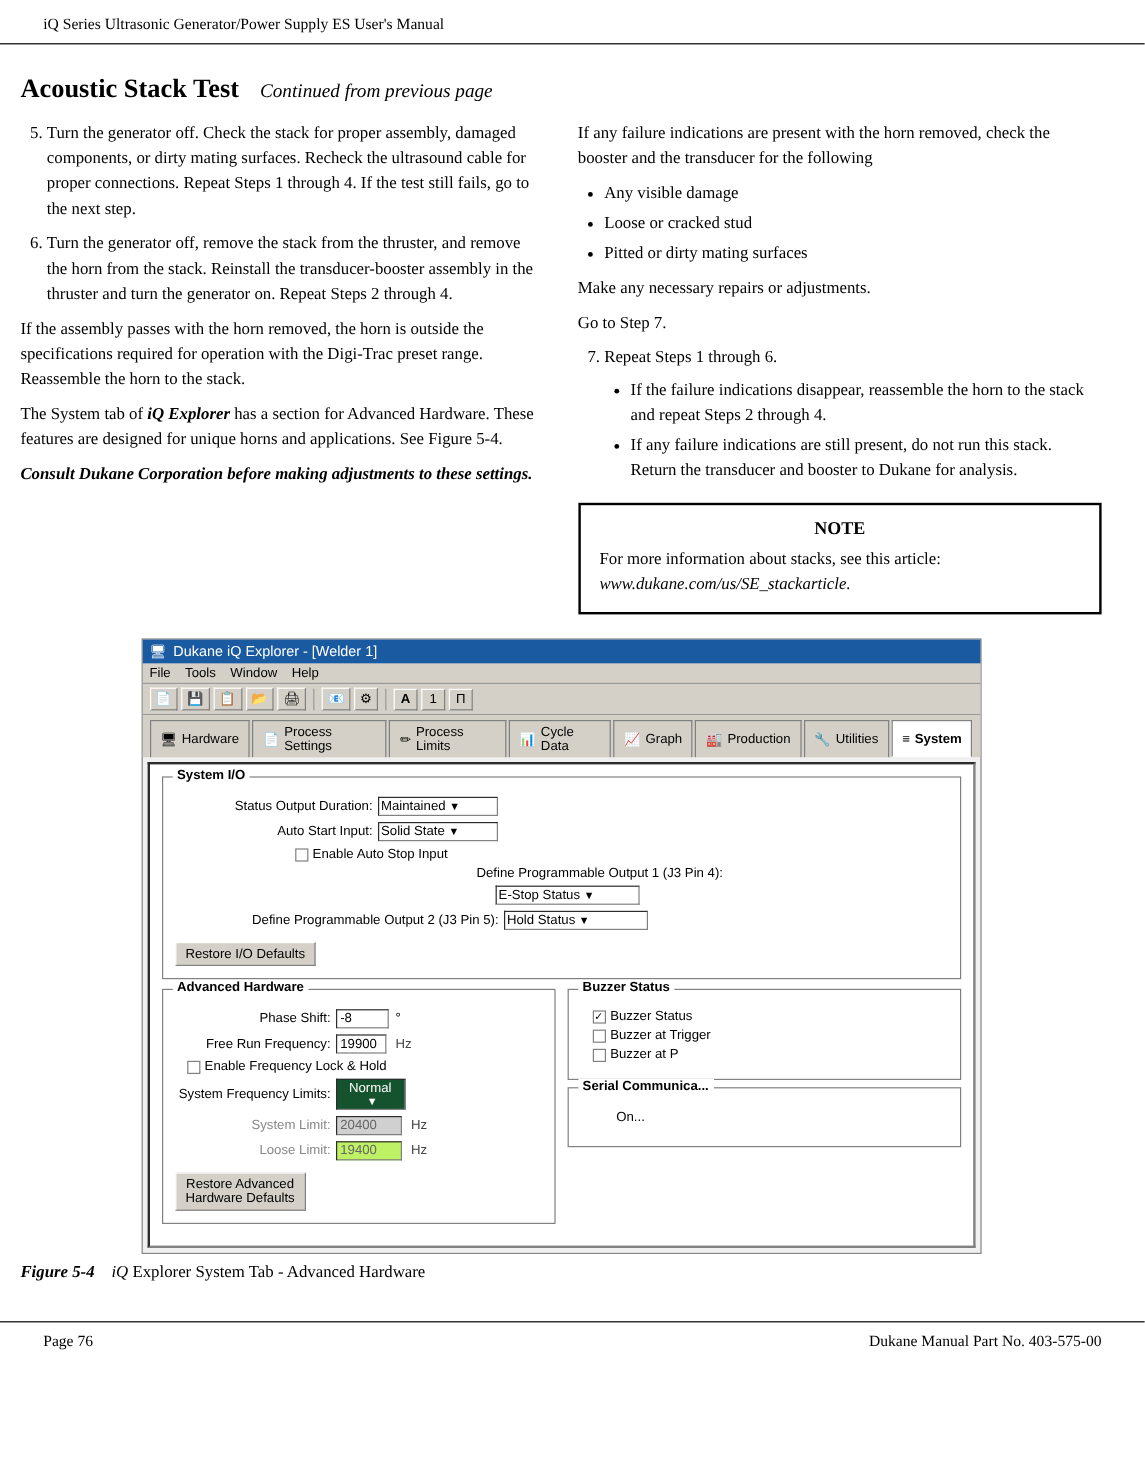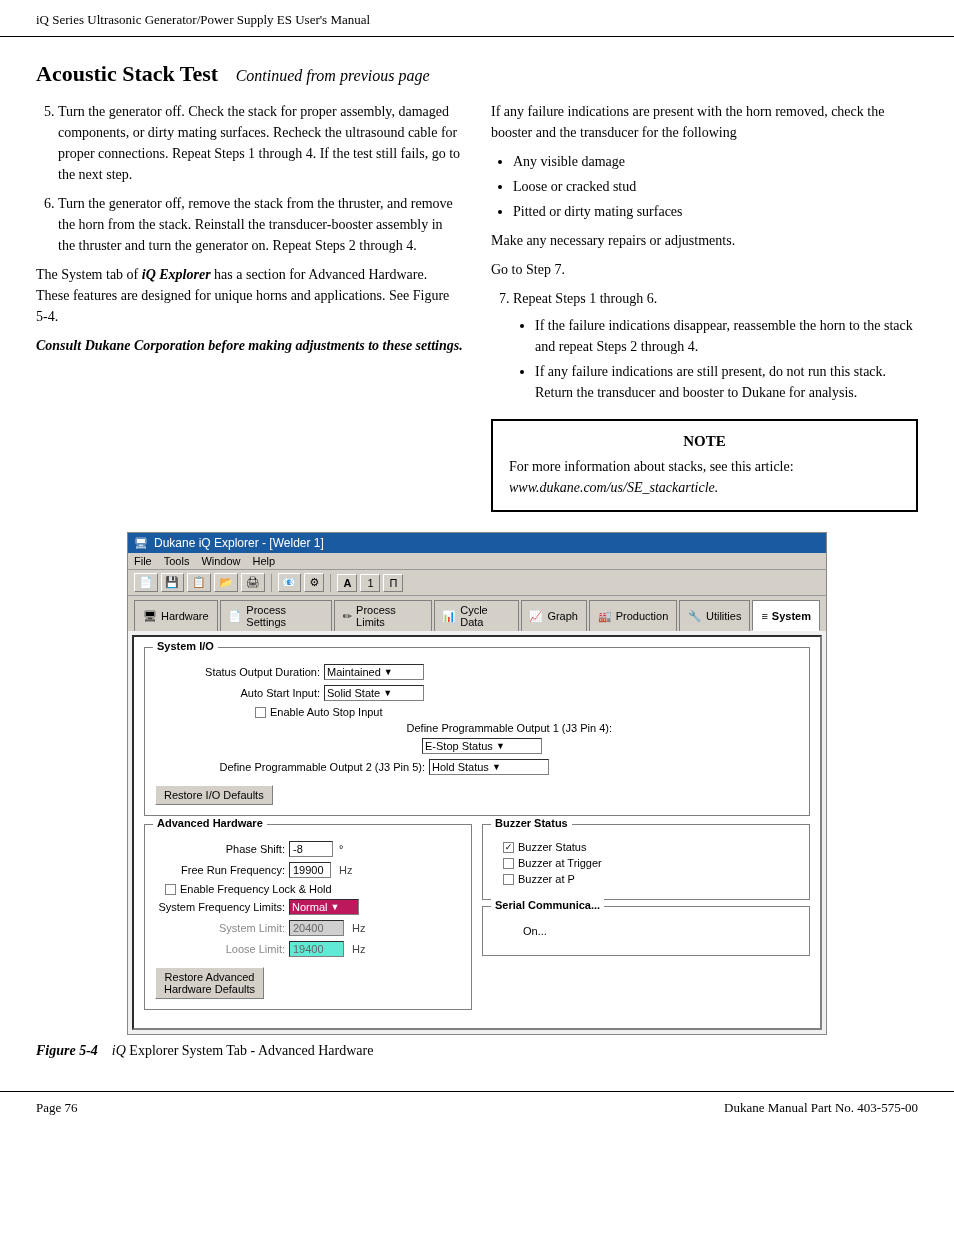--- a/index.html
+++ b/index.html
@@ -16,21 +16,21 @@
     .page-header {
       padding: 12px 36px 8px 36px;
       border-bottom: 1.5px solid #000;
       font-size: 13px;
       font-style: italic;
     }
     .page-header span { font-style: normal; }
 
     
     .page-body {
-      padding: 24px 36px 16px 36px;
+      padding: 24px 36px 16px 17px;
     }
 
     
     .section-title {
       margin-bottom: 14px;
     }
     .section-title .bold-title {
       font-size: 22px;
       font-weight: bold;
     }
@@ -292,20 +292,21 @@
 
     <div class="col-left">
       <ol start="5">
         <li>
           <span>Turn the generator off. Check the stack for proper assembly, damaged components, or dirty mating surfaces. Recheck the ultrasound cable for proper connections. Repeat Steps 1 through 4. If the test still fails, go to the next step.</span>
         </li>
         <li>
           <span>Turn the generator off, remove the stack from the thruster, and remove the horn from the stack. Reinstall the transducer-booster assembly in the thruster and turn the generator on. Repeat Steps 2 through 4.</span>
         </li>
       </ol>
+      <p>If the assembly passes with the horn removed, the horn is outside the specifications required for operation with the Digi-Trac preset range. Reassemble the horn to the stack.</p>
       <p>
         The System tab of <span class="bold-italic">iQ Explorer</span> has a section for Advanced Hardware. These features are designed for unique horns and applications. See Figure 5-4.
       </p>
       <p>
         <span class="bold-italic">Consult Dukane Corporation before making adjustments to these settings.</span>
       </p>
     </div>
 
     <div class="col-right">
       <p>If any failure indications are present with the horn removed, check the booster and the transducer for the following</p>
@@ -465,35 +466,35 @@
               <span class="hz-label">Hz</span>
             </div>
 
             <div class="checkbox-row">
               <div class="cb"></div>
               <span>Enable Frequency Lock &amp; Hold</span>
             </div>
 
             <div class="form-row">
               <span class="form-label" style="width:130px;">System Frequency Limits:</span>
-              <div class="form-select" style="width:70px; background:#be185d; color:#fff;">
+              <div class="form-select" style="width:58px; background:#14532d; color:#fff;flex-direction:column;">
                 <span>Normal</span>
                 <span class="select-arrow">▼</span>
               </div>
             </div>
 
             <div class="form-row">
               <span class="form-label" style="width:130px; color:#888;">System Limit:</span>
               <input class="form-input" style="width: 55px; background: rgb(208, 208, 208); color: rgb(102, 102, 102);" type="text" value="20400" readonly="">
               <span class="hz-label">Hz</span>
             </div>
 
             <div class="form-row">
               <span class="form-label" style="width:130px; color:#888;">Loose Limit:</span>
-              <input class="form-input" style="width: 55px; background: #5eead4; color: rgb(102, 102, 102);" type="text" value="19400" readonly="">
+              <input class="form-input" style="width: 55px; background: #bef264; color: rgb(102, 102, 102);" type="text" value="19400" readonly="">
               <span class="hz-label">Hz</span>
             </div>
 
             <div style="margin-top:6px;">
               <button class="restore-btn" style="white-space:pre-line;">Restore Advanced
 Hardware Defaults</button>
             </div>
           </div>
         </div>
 

